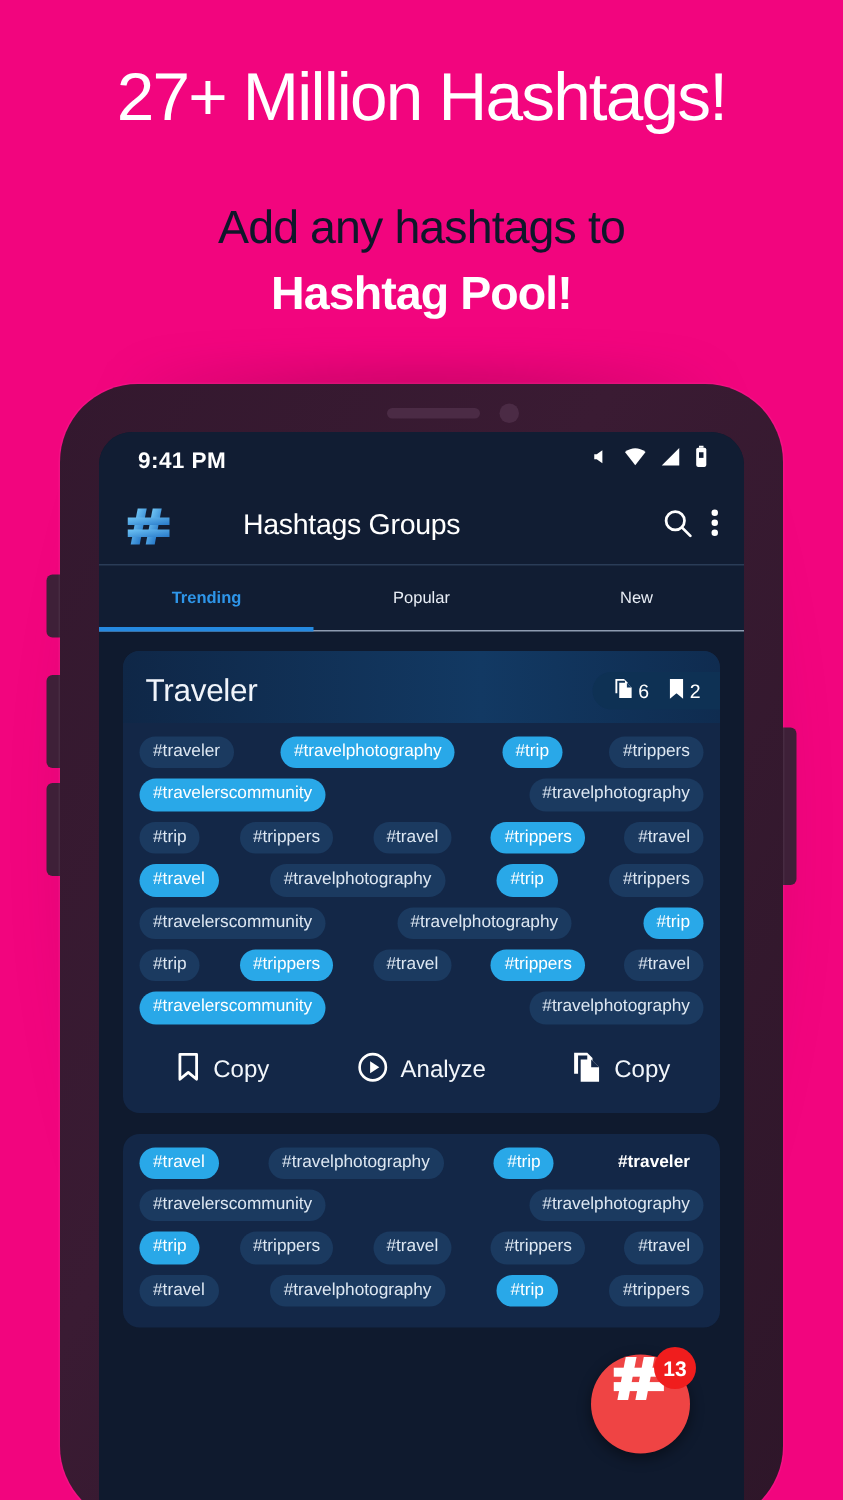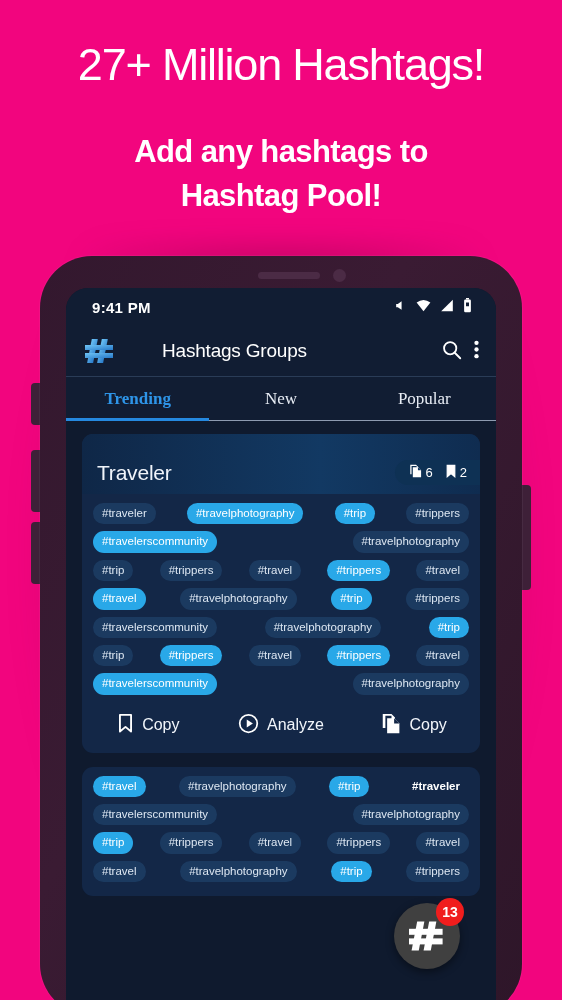--- a/index.html
+++ b/index.html
@@ -17,21 +17,21 @@
     background:#F2057E;
     text-align:center;
     z-index:5;
   }
   #promo-title {
     font-size:45px; font-weight:normal; color:#ffffff;
     letter-spacing:-1.2px; line-height:1;
     margin-top:42px;
   }
   #promo-sub1 {
-    font-size:31px; font-weight:bold; color:#ffffff;
+    font-size:31px; font-weight:normal; color:#0f172a;
     letter-spacing:-0.6px; line-height:1;
     margin-top:49px;
   }
   #promo-sub2 {
     font-size:31px; font-weight:bold; color:#ffffff;
     letter-spacing:-0.6px; line-height:1;
     margin-top:13px;
   }
 
   
@@ -94,21 +94,21 @@
   #appbar-actions { margin-left:auto; display:flex; align-items:center; gap:12px;}
 
   
   #tabs {
     height:45px; display:flex; background:#111d33;
     border-top:1px solid #2a3c57;
     position:relative;
   }
   .tab {
     flex:1; display:flex; align-items:center; justify-content:center;
-    font-size:17px; color:#e8edf5; cursor:default;font-family:Liberation Serif, serif;
+    font-size:11px; color:#e8edf5; cursor:default;
   }
   .tab.active { color:#2e95e8; font-weight:bold; }
   #tab-underline-track{
     position:absolute; left:0; bottom:0; width:100%; height:1px; background:#8e9bb0;
   }
   #tab-underline{
     position:absolute; left:0; bottom:0; width:33.33%; height:3px; background:#2589e0;
   }
 
   
@@ -119,21 +119,21 @@
 
   .card {
     background:#132747;
     border-radius:11px;
     margin-bottom:14px;
     padding-bottom:7px;
     overflow:hidden;
   }
   .card-head {
     display:flex; align-items:center;
-    padding:26px 0 9px 15px;
+    padding:14px 0 9px 15px;
     background:linear-gradient(90deg,#0f2747 0%,#123963 60%,#0f2c50 100%);
   }
   .card-title { font-size:21px; color:#f0f4fa; letter-spacing:-.2px; }
   .badges {
     margin-left:auto; margin-right:0;
     display:flex; align-items:center; gap:12px;
     background:#0e3154; border-radius:14px 0 0 14px;
     padding:4px 13px 4px 14px;
   }
   .badge { display:flex; align-items:center; gap:3px; color:#fff; font-size:13px; }
@@ -153,22 +153,22 @@
   }
   .action {
     flex:1; display:flex; align-items:center; justify-content:center;
     gap:8px; color:#f2f6fb; font-size:16px;
   }
 
   
   #fab {
     position:absolute; right:22px; bottom:19px;
     width:66px; height:66px; border-radius:50%;
-    background:#404040;
-    display:flex; align-items:center; justify-content:center;
+    background:#ef4444;
+    display:flex; justify-content:center;
     z-index:20;
     box-shadow:0 3px 9px rgba(0,0,0,.45);
   }
   #fab-badge {
     position:absolute; right:-4px; top:-5px;
     min-width:28px; height:28px; border-radius:14px;
     background:#f01d1d; color:#fff;
     font-size:14px; font-weight:bold;
     display:flex; align-items:center; justify-content:center;
     padding:0 5px;
@@ -253,22 +253,22 @@
           <circle cx="3" cy="4" r="2.6"></circle>
             <circle cx="3" cy="12" r="2.6"></circle>
             <circle cx="3" cy="20" r="2.6"></circle>
         </svg>
       </span>
     </span>
   </div>
 
   <div id="tabs">
     <div class="tab active">Trending</div>
+    <div class="tab">Popular</div>
     <div class="tab">New</div>
-    <div class="tab">Popular</div>
     <div id="tab-underline-track"></div>
     <div id="tab-underline"></div>
   </div>
 
   <div id="content">
       <div class="card">
         <div class="card-head">
           <div class="card-title">Traveler</div>
           <div class="badges">
             <span class="badge">

